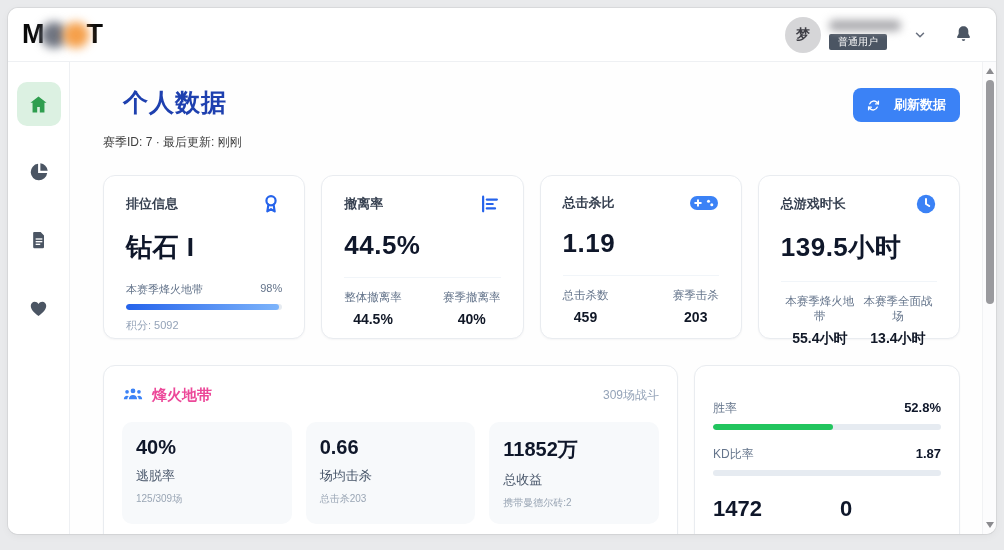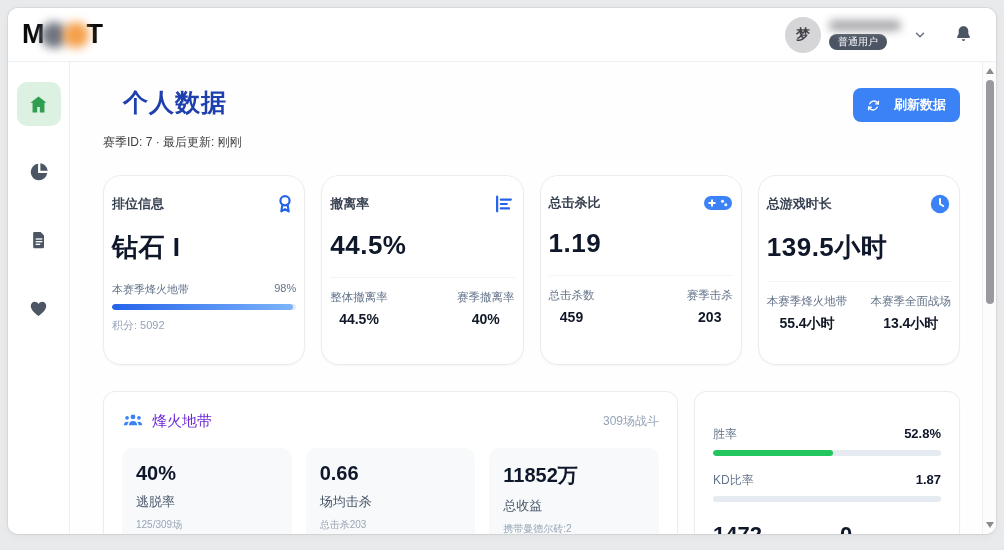--- a/index.html
+++ b/index.html
@@ -11,58 +11,58 @@
   .logo { display:flex; align-items:center; }
   .logo-letter { font-size:27px; font-weight:800; color:#0a0a0a; letter-spacing:-1px; }
   .logo-blur { width:26px; height:26px; border-radius:50%; filter:blur(5px); }
   .logo-blur.gray { background:#6f7480; margin-left:-3px; }
   .logo-blur.orange { background:#f5a04b; margin-left:-4px; margin-right:-2px; }
   .topbar-right { display:flex; align-items:center; gap:26px; }
   .user-menu { display:flex; align-items:center; gap:8px; cursor:pointer; }
   .avatar { width:36px; height:36px; border-radius:50%; background:#d6d6d8; color:#3f3f46; font-size:14px; font-weight:700; display:flex; align-items:center; justify-content:center; }
   .user-meta { display:flex; flex-direction:column; align-items:flex-start; gap:3px; }
   .name-blur { width:72px; height:11px; border-radius:5px; background:#a9a9ad; filter:blur(4px); }
-  .user-badge { background:#4b5563; color:#fff; font-size:10px; padding:3px 9px; border-radius:8px; line-height:1;text-align:center; }
+  .user-badge { background:#4b5563; color:#fff; font-size:10px; padding:3px 9px; border-radius:2px; line-height:1;text-align:center; }
   .chev { margin-left:4px; }
 
   
   .sidebar { position:absolute; left:0; top:54px; bottom:0; width:62px; border-right:1px solid #eef0f3; display:flex; flex-direction:column; align-items:center; padding-top:20px; gap:24px; background:#fff; z-index:4; }
   .side-btn { width:44px; height:44px; border-radius:10px; display:flex; align-items:center; justify-content:center; cursor:pointer; }
   .side-btn.active { background:#dcf1e2; }
   .side-btn + .side-btn { margin-top:0; }
 
   
   .main { position:absolute; left:62px; top:54px; right:14px; bottom:0; overflow:hidden; padding:24px 22px 0 33px; background:#fefefe; }
   .title-row { display:flex; align-items:flex-start; justify-content:space-between; }
   .page-title { font-size:25px; font-weight:700; color:#1e40af; letter-spacing:1px;margin-left:20px; }
   .subtitle { margin-top:12px; font-size:12px; color:#404040; }
   .refresh-btn { background:#3b82f6; border:none; color:#fff; font-size:13px; font-weight:600; border-radius:8px; padding:8px 14px; display:flex; align-items:center; gap:14px; cursor:pointer; font-family:inherit; margin-top:2px; }
 
   .cards-row { margin-top:24px; display:flex; gap:16px; }
-  .stat-card { flex:1; background:#fff; border:1px solid #e9ecf0; border-radius:18px; box-shadow:0 1px 2px rgba(16,24,40,.04); padding:17px 8px; height:190px; }
+  .stat-card { flex:1; background:#fff; border:1px solid #e9ecf0; border-radius:12px; box-shadow:0 1px 2px rgba(16,24,40,.04); padding:17px 22px; height:164px; }
   .card-head { display:flex; align-items:center; justify-content:space-between; }
   .card-label { font-size:13px; font-weight:600; color:#374151; }
   .card-value { margin-top:15px; font-size:26px; font-weight:800; color:#0f172a; letter-spacing:.5px; }
   .prog-row { margin-top:17px; display:flex; justify-content:space-between; font-size:11px; color:#64748b; }
   .prog-track { margin-top:7px; height:6px; border-radius:3px; background:#e6ebf1; overflow:hidden; }
   .prog-fill { height:100%; border-radius:3px; background:linear-gradient(90deg,#2563eb,#7db4fb); }
   .score-line { margin-top:8px; font-size:11px; color:#94a3b8; }
   .card-divider { margin-top:16px; border-top:1px solid #f1f5f9; }
   .cols { margin-top:12px; display:flex; justify-content:space-between; }
   .col { text-align:center; }
   .col-label { font-size:11.5px; color:#64748b; }
   .col-value { margin-top:6px; font-size:14px; font-weight:800; color:#111827; }
 
   .bottom-row { margin-top:26px; display:flex; gap:16px; align-items:flex-start; }
   .mode-card { background:#fff; border:1px solid #e9ecf0; border-radius:12px; box-shadow:0 1px 2px rgba(16,24,40,.04); padding:18px; min-height:210px; }
   .mode-card.wide { width:575px; }
   .mode-card.narrow { flex:1; }
   .mode-head { display:flex; align-items:center; justify-content:space-between; }
   .mode-title-wrap { display:flex; align-items:center; gap:8px; }
-  .mode-title { font-size:15px; font-weight:400; color:#6d28d9; }
+  .mode-title { font-size:15px; font-weight:700; color:#ec4899; }
   .battles { font-size:12px; color:#94a3b8; }
   .subcards { margin-top:16px; display:flex; gap:14px; }
   .subcard { flex:1; background:#f7f9fb; border-radius:10px; padding:14px 14px; }
   .subcard-value { font-size:20px; font-weight:800; color:#0f172a; }
   .subcard-label { margin-top:8px; font-size:13px; color:#475569; }
   .subcard-sub { margin-top:7px; font-size:10px; color:#9aa6b5; }
 
   .bf-row { margin-top:16px; display:flex; justify-content:space-between; align-items:baseline; }
   .bf-label { font-size:12px; color:#64748b; }
   .bf-value { font-size:13px; font-weight:800; color:#0f172a; }

